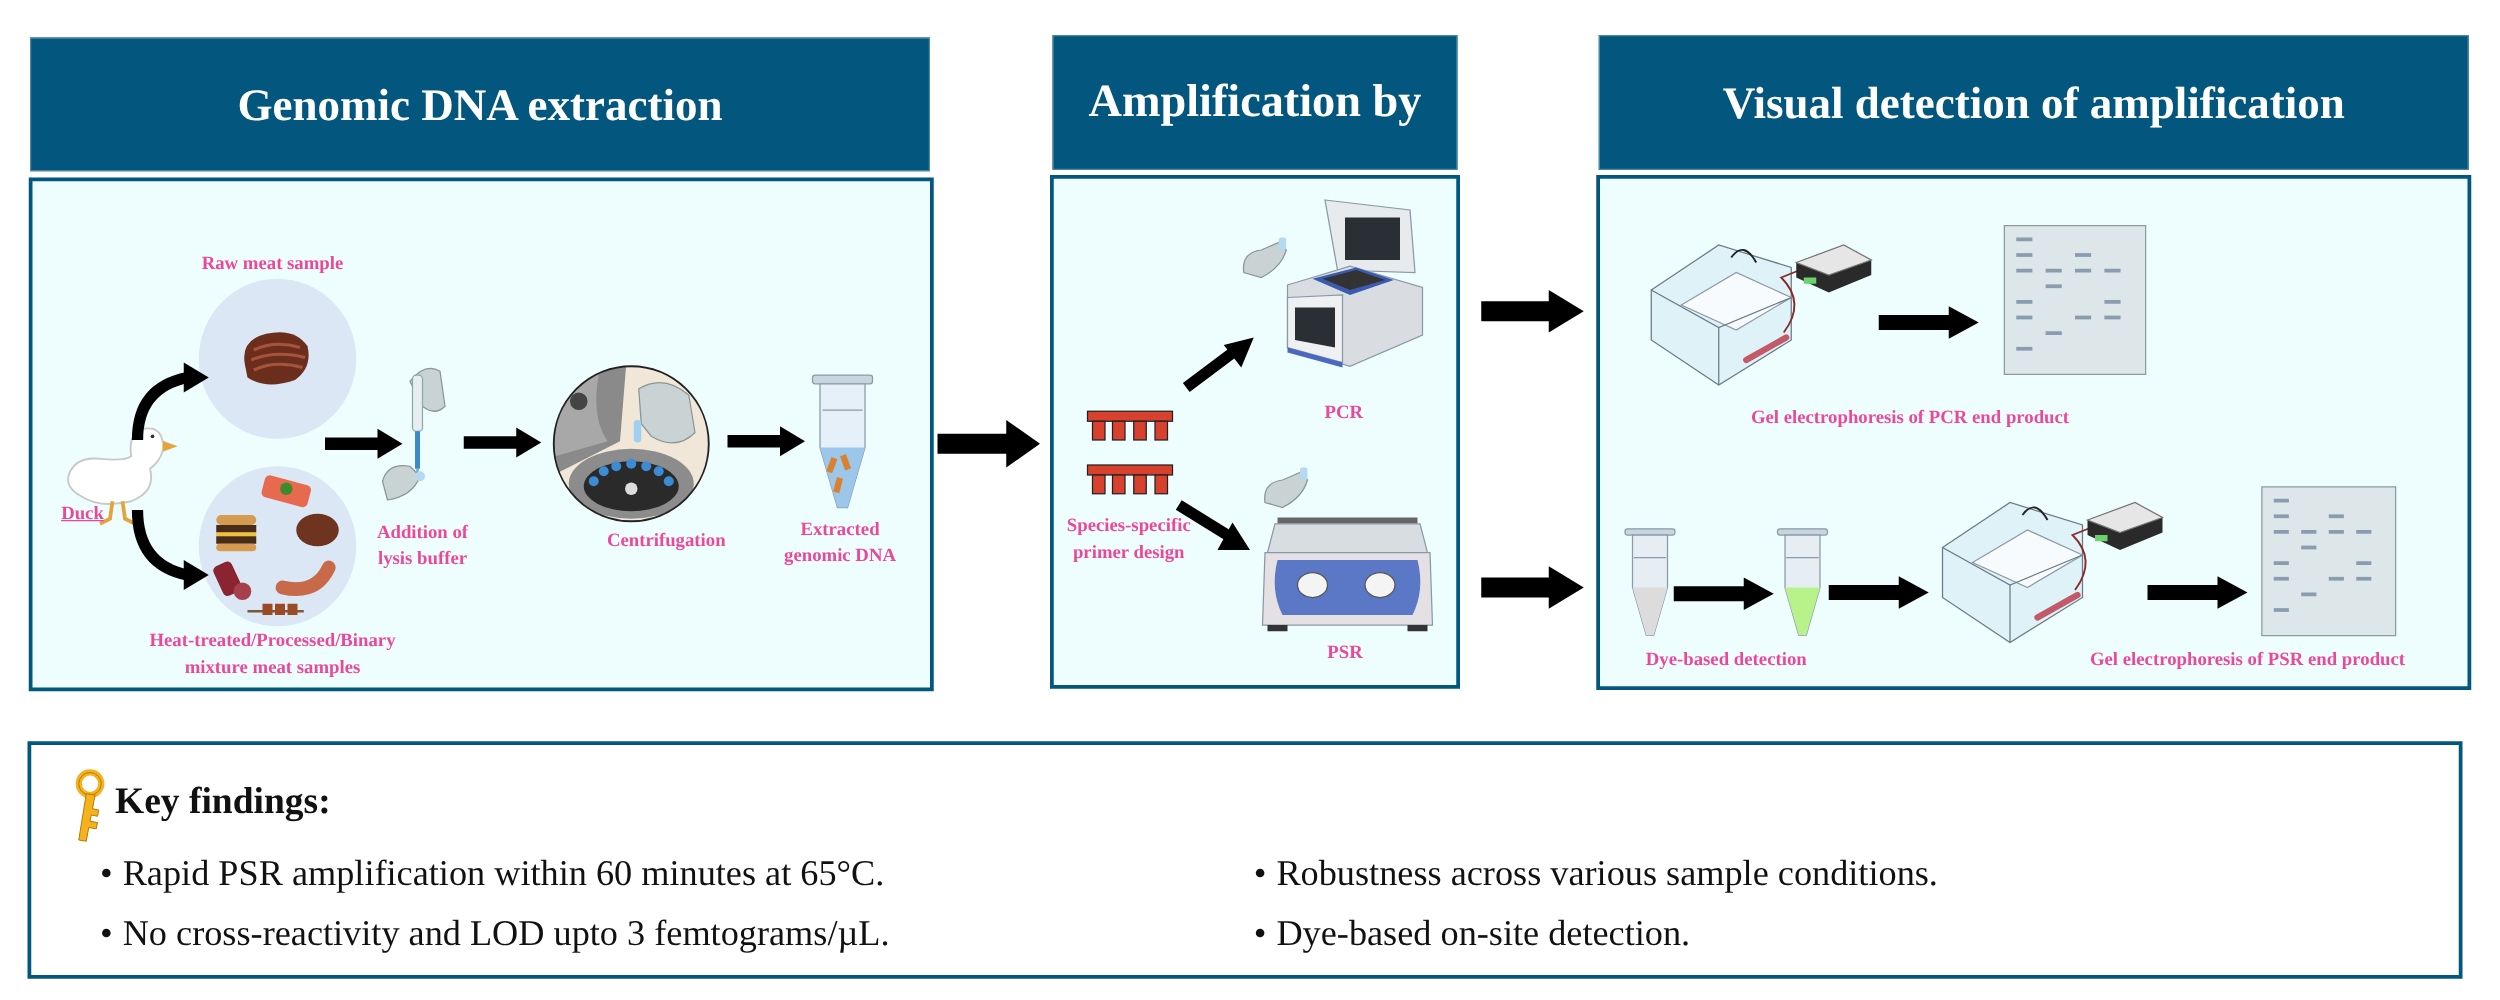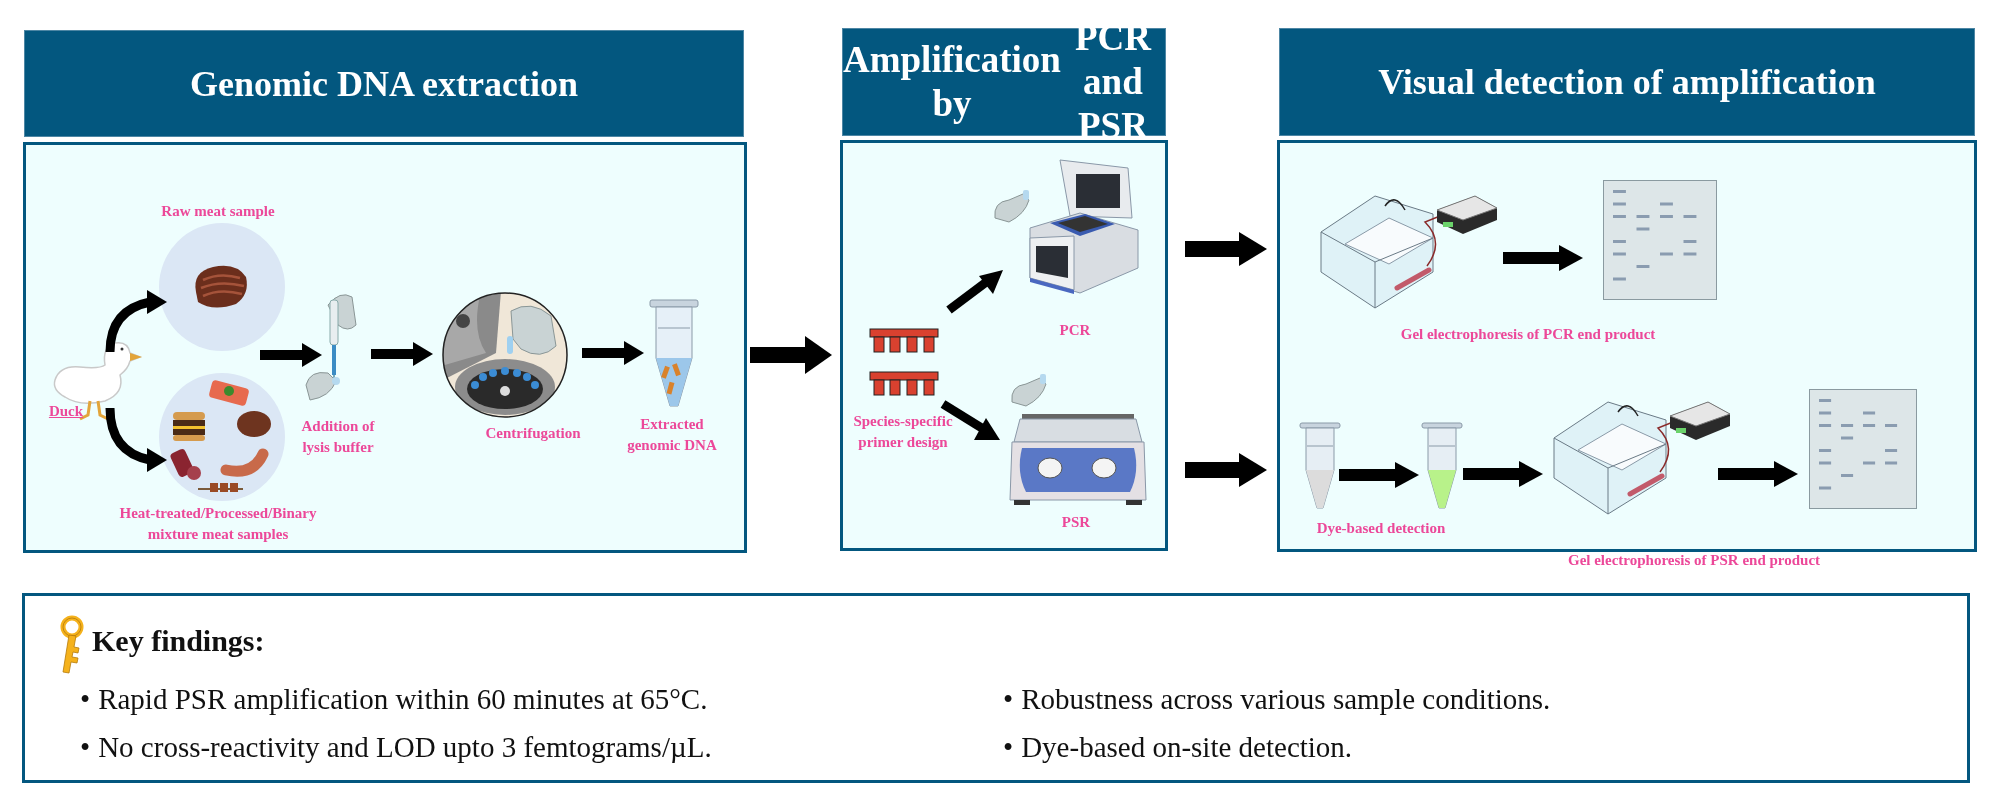--- a/index.html
+++ b/index.html
@@ -158,21 +158,20 @@
   <div>genomic DNA</div>
 </div>
 
 <svg class="arrow" style="left:750px;top:336px;" width="82" height="38">
     <rect x="0" y="11" width="56" height="16" fill="#000"></rect>
     <polygon points="55,0 82,19 55,38" fill="#000"></polygon>
   </svg>
 
 <div class="hdr" style="left:842px;top:28px;width:324px;height:108px;font-size:37px;line-height:44px;flex-direction:row;">
   <span>Amplification by</span>
-  <span>PCR and PSR</span>
 </div>
 <div class="box" style="left:840px;top:140px;width:328px;height:411px;"></div>
 
 <svg class="abs" style="left:1010px;top:158px;" width="130" height="140">
   <path d="M50 2 L118 10 L122 60 L60 58 Z" fill="#e8ebee" stroke="#8a98a8"></path>
   <rect x="66" y="16" width="44" height="34" fill="#2a2e35"></rect>
   <path d="M20 70 L70 55 L128 72 L128 110 L70 135 L20 120 Z" fill="#d9dde2" stroke="#8a98a8"></path>
   <path d="M40 65 L75 56 L105 66 L70 78 Z" fill="#3a5bb0"></path>
   <path d="M48 65 L75 58 L98 66 L70 74 Z" fill="#333"></path>
   <path d="M20 80 L64 78 L64 132 L20 120 Z" fill="#eef0f2" stroke="#8a98a8"></path>
@@ -331,21 +330,21 @@
     <rect x="76" y="35" width="12.100000000000001" height="3" fill="#8a9cb0"></rect>
     <rect x="32" y="47.5" width="12.100000000000001" height="3" fill="#8a9cb0"></rect>
     <rect x="10" y="60" width="12.100000000000001" height="3" fill="#8a9cb0"></rect>
     <rect x="76" y="60" width="12.100000000000001" height="3" fill="#8a9cb0"></rect>
     <rect x="10" y="72.5" width="12.100000000000001" height="3" fill="#8a9cb0"></rect>
     <rect x="54" y="72.5" width="12.100000000000001" height="3" fill="#8a9cb0"></rect>
     <rect x="76" y="72.5" width="12.100000000000001" height="3" fill="#8a9cb0"></rect>
     <rect x="32" y="85" width="12.100000000000001" height="3" fill="#8a9cb0"></rect>
     <rect x="10" y="97.5" width="12.100000000000001" height="3" fill="#8a9cb0"></rect>
   </svg>
-<div class="lbl" style="left:1694px;top:518px;margin-top:32px;">Gel electrophoresis of PSR end product</div>
+<div class="lbl" style="left:1798px;top:518px;">Gel electrophoresis of PSR end product</div>
 
 <div class="findings"></div>
 <svg class="abs" style="left:52px;top:616px;" width="34" height="60">
   <circle cx="20" cy="11" r="9" fill="none" stroke="#f5b21c" stroke-width="5"></circle>
   <circle cx="20" cy="11" r="9" fill="none" stroke="#b57a0a" stroke-width="0.8"></circle>
   <path d="M17 19 L11 56 L17 57 L19 46 L25 47 L26 42 L20 41 L21 36 L26 37 L27 32 L22 31 L24 20 Z" fill="#f5b21c" stroke="#b57a0a" stroke-width="0.8"></path>
 </svg>
 <div class="kf-title">Key findings:</div>
 
 <div class="bullet" style="left:80px;top:683px;"><span class="dot">•</span><span>Rapid PSR amplification within 60 minutes at 65°C.</span></div>

